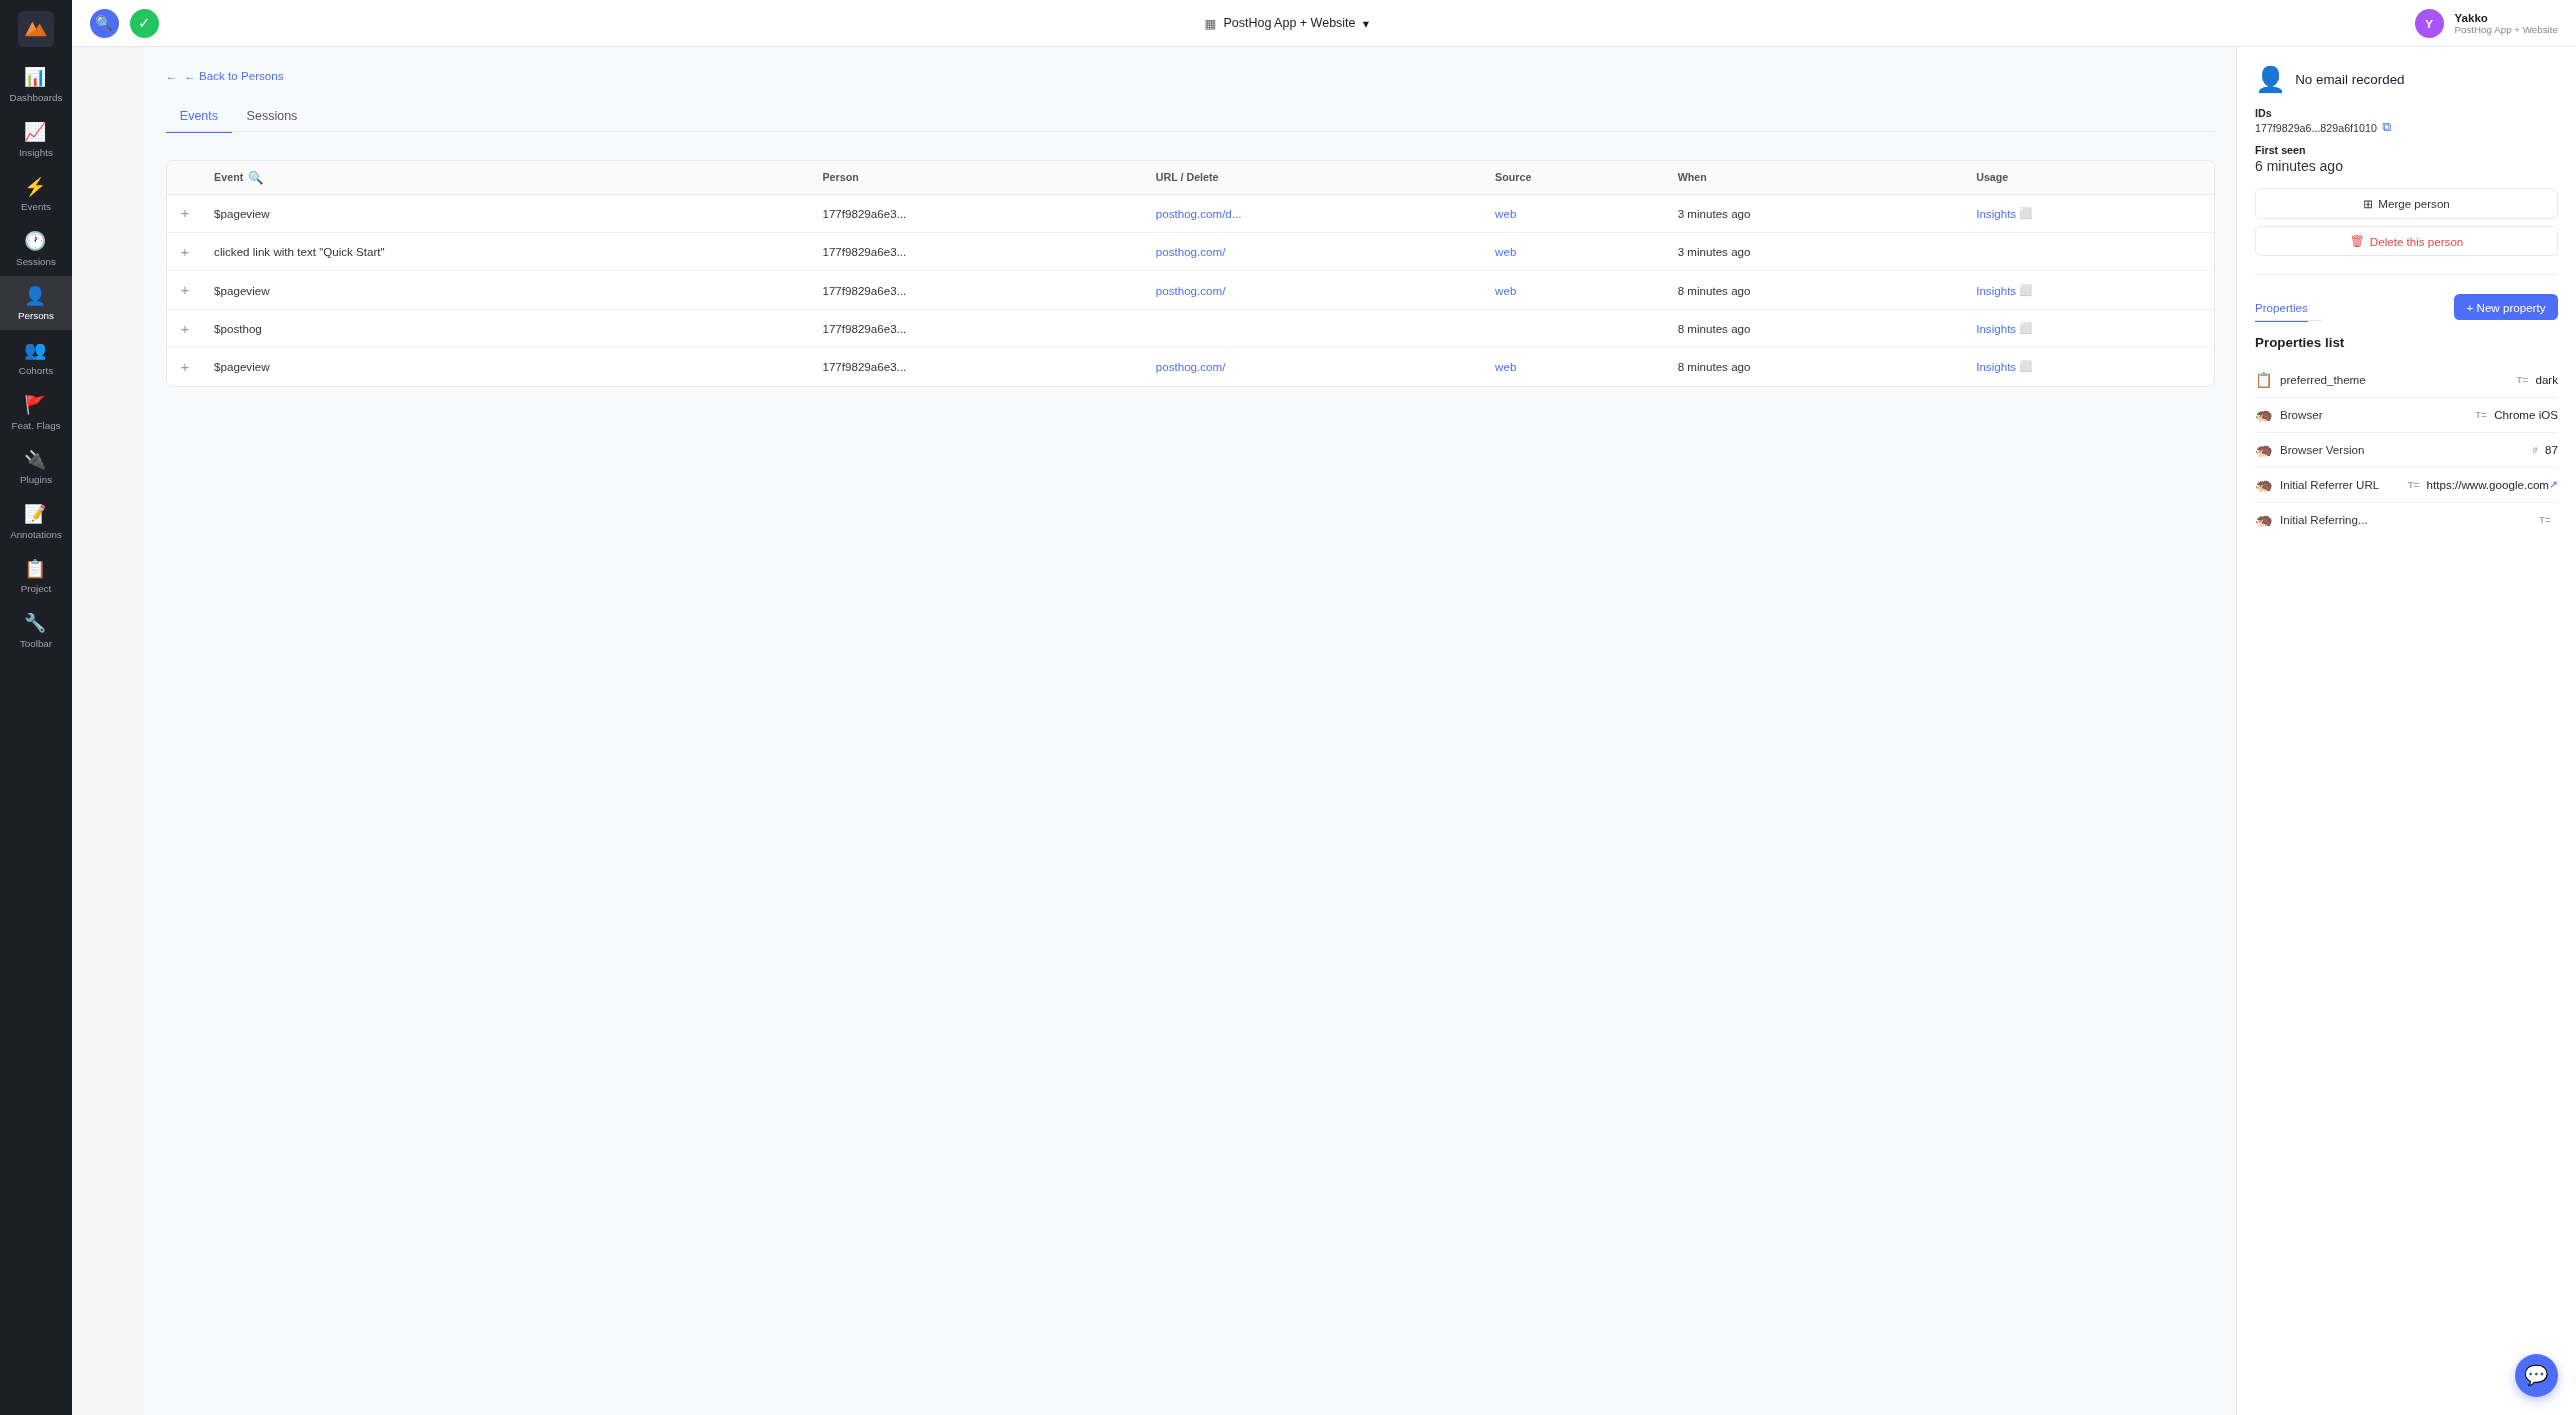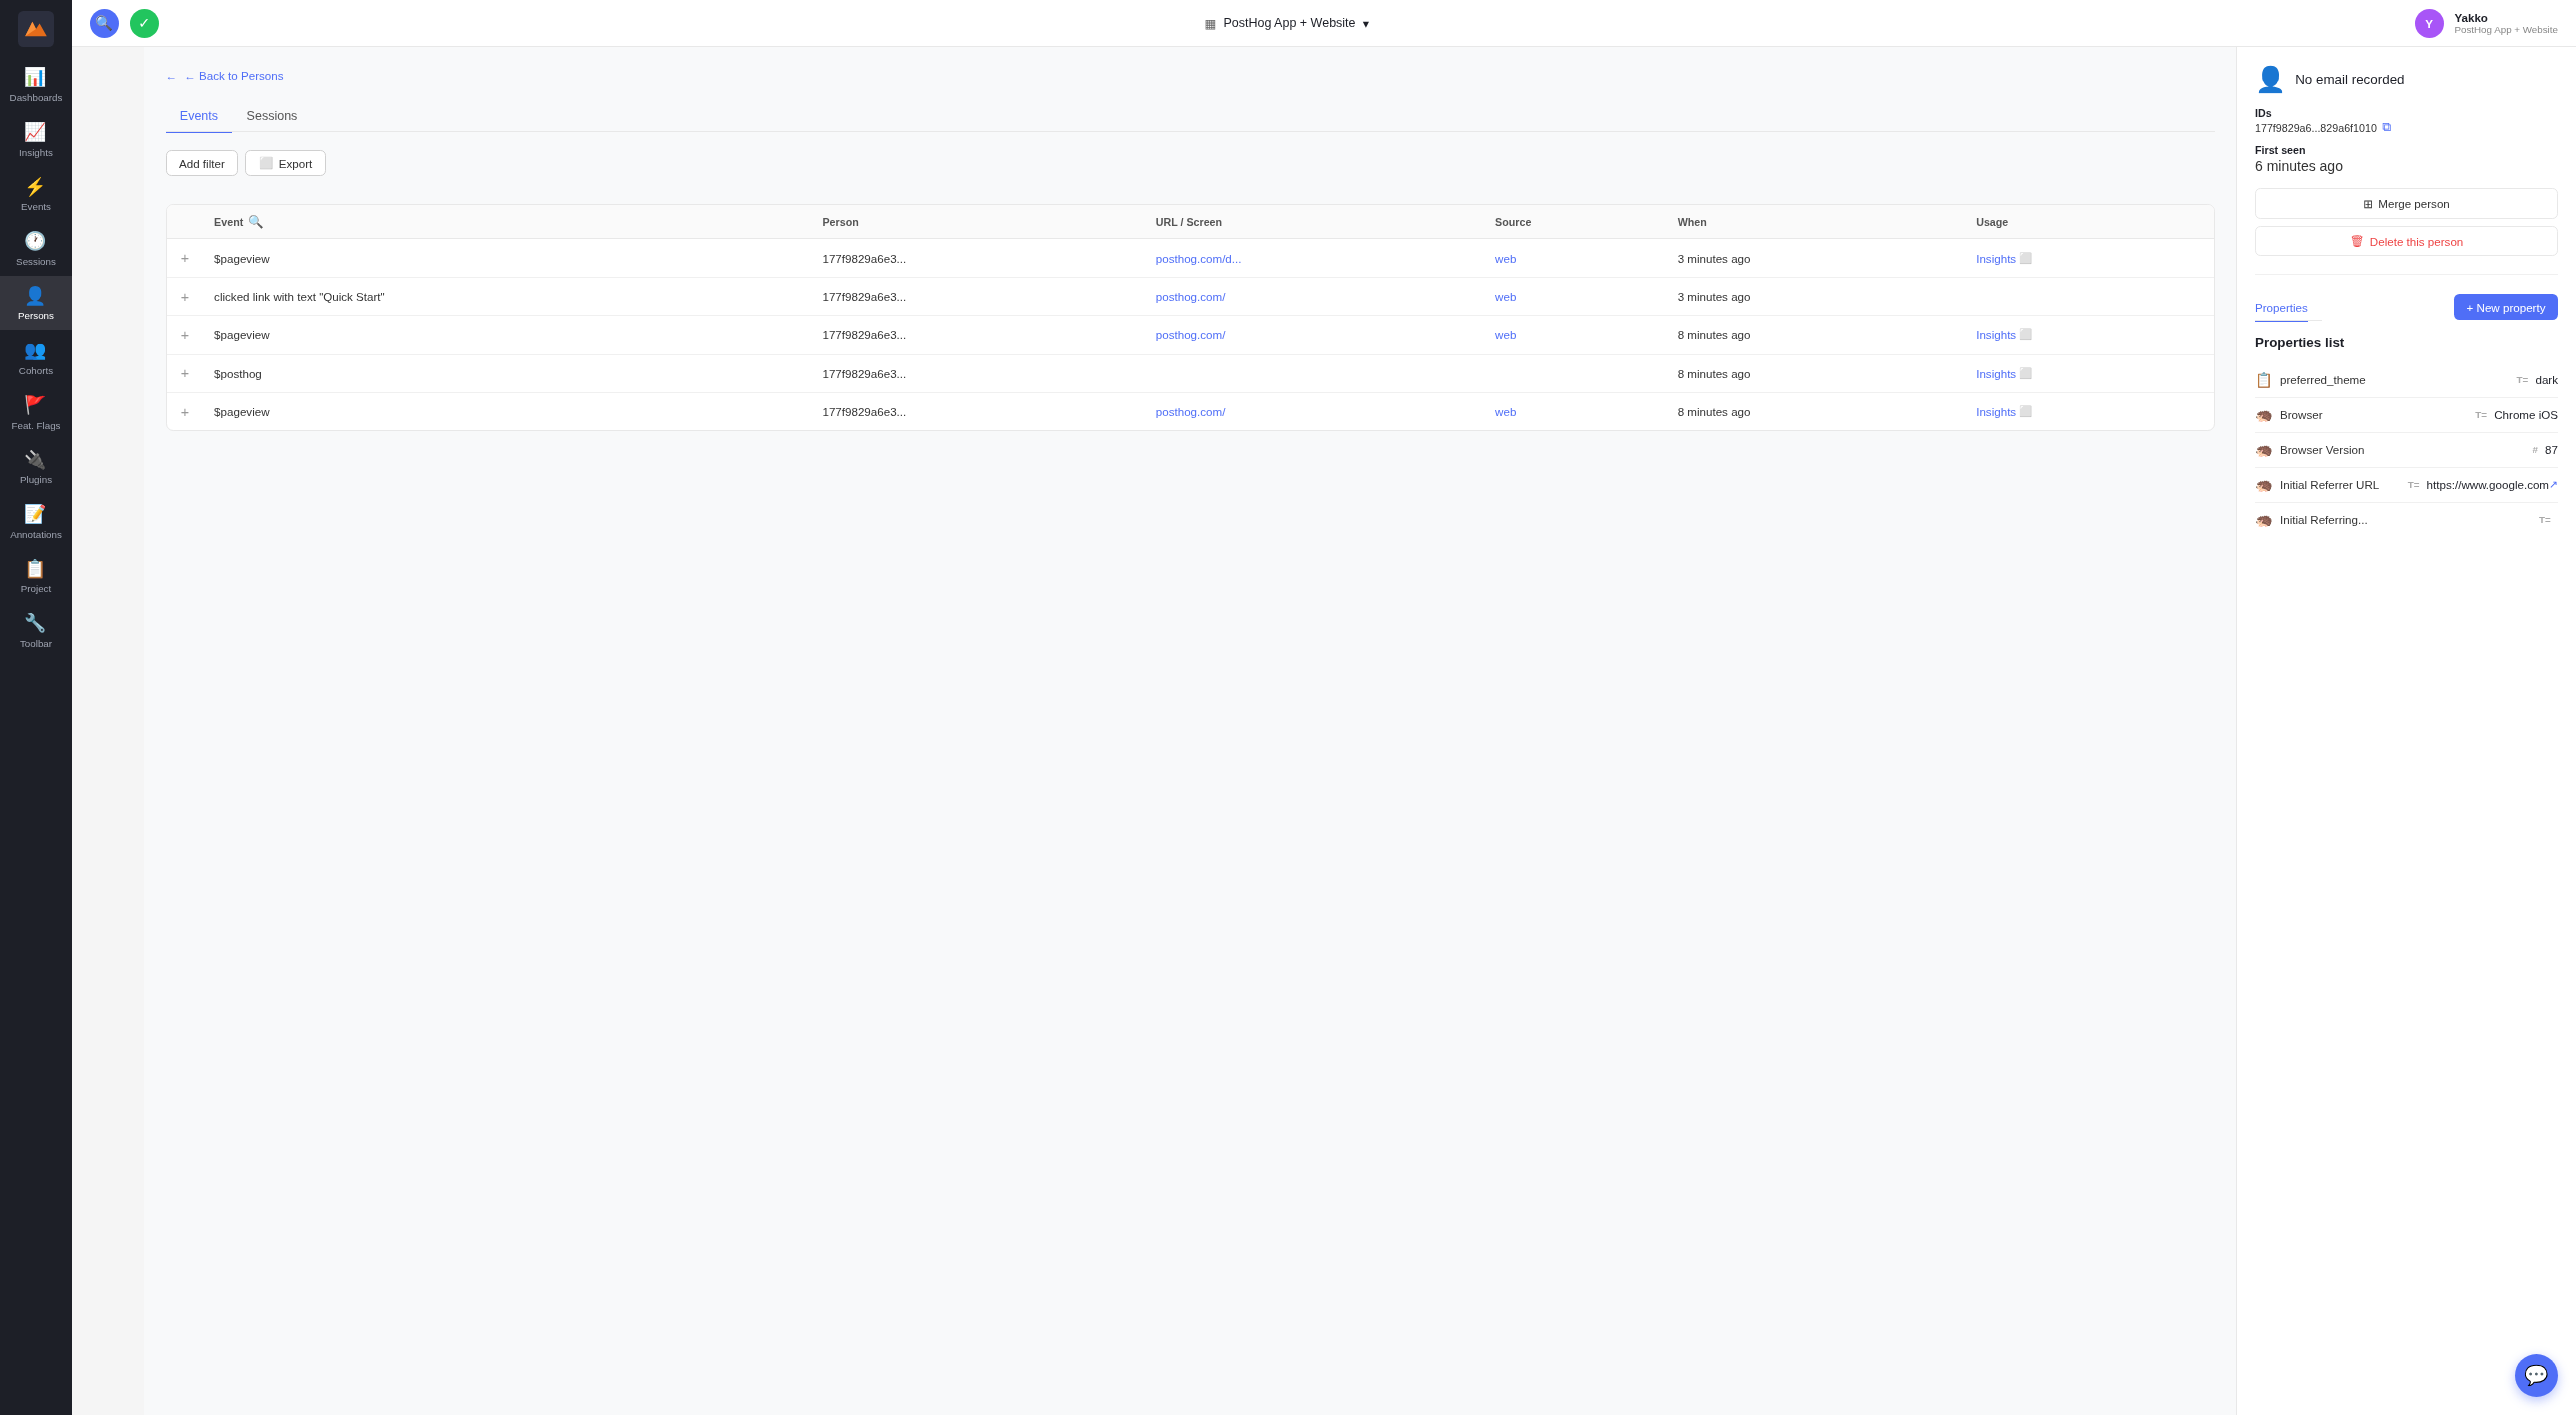--- a/index.html
+++ b/index.html
@@ -341,43 +341,34 @@
 
     <div class="tabs">
       <div class="tab active">
         <span>Events</span>
       </div>
       <div class="tab">
         <span>Sessions</span>
       </div>
     </div>
 
-    <div class="toolbar">
-      <button class="btn-outline">
-        <span>Add filter</span>
-      </button>
-      <button class="btn-outline">
-        <span>⬜</span>
-        <span>Export</span>
-      </button>
-    </div>
 
     <div class="table-container">
       <table>
         <thead>
           <tr>
             <th style="width:29px;"></th>
             <th>
               <div class="search-th">
                 <span>Event</span>
                 <span class="search-icon-th">🔍</span>
               </div>
             </th>
             <th>Person</th>
-            <th>URL / Screen</th>
+            <th>URL / Delete</th>
             <th>Source</th>
             <th>When</th>
             <th>Usage</th>
           </tr>
         </thead>
         <tbody id="events-tbody">
         <tr>
     <td>
       <span class="plus-btn">+</span>
     </td>

